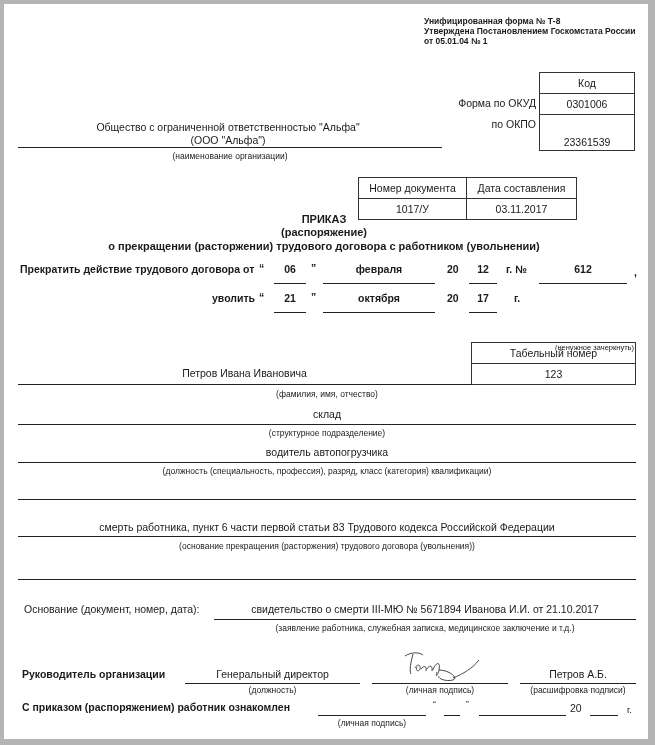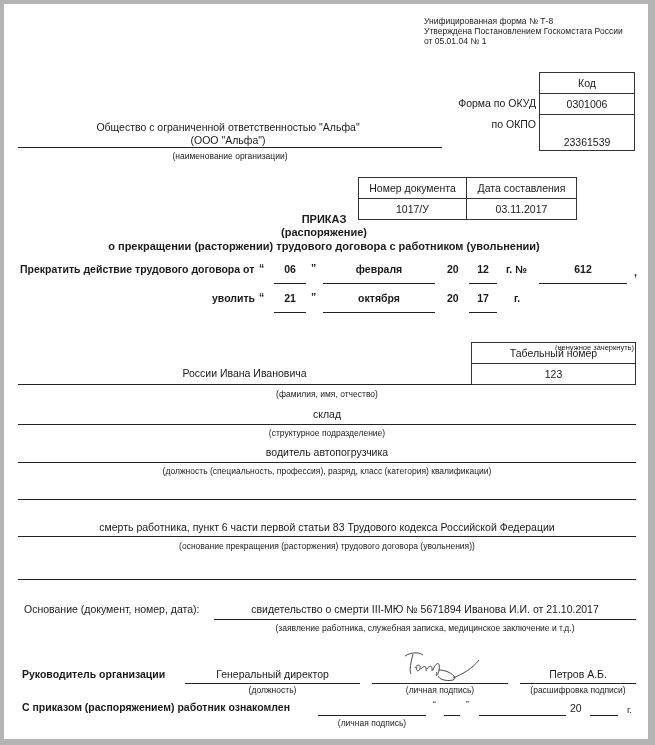--- a/index.html
+++ b/index.html
@@ -18,21 +18,21 @@
   .line { position: absolute; height: 0; border-top: 1.3px solid #222; }
   table.box { position: absolute; border-collapse: collapse; }
   table.box td { border: 1px solid #333; font-size: 10.5px; text-align: center; padding: 0; }
   .sig { position: absolute; }
 </style>
 </head>
 <body>
 
 <div class="page">
 
-  <div class="t" style="left:420px; top:12px; font-size:8.5px; line-height:10px;">
+  <div class="t" style="left:420px; top:12px; font-size:8.5px; line-height:10px;font-weight:bold;">
     <div>Унифицированная форма № Т-8</div>
     <div>Утверждена Постановлением Госкомстата России</div>
     <div>от 05.01.04 № 1</div>
   </div>
 
   <table class="box" style="left:535px; top:68px; width:96px;">
     <tbody>
         <tr style="height:21px;">
           <td>Код</td>
         </tr>
@@ -103,21 +103,21 @@
     <tbody>
         <tr style="height:21px;">
           <td>Табельный номер</td>
         </tr>
     <tr style="height:21px;">
           <td>123</td>
         </tr>
   </tbody>
     </table>
 
-  <div class="t norm c" style="left:14px; width:453px; top:363px;">России Ивана Ивановича</div>
+  <div class="t norm c" style="left:14px; width:453px; top:363px;">Петров Ивана Ивановича</div>
   <div class="line" style="left:14px; width:454px; top:380px;"></div>
   <div class="t small c" style="left:14px; width:618px; top:385px;">(фамилия, имя, отчество)</div>
 
   <div class="t norm c" style="left:14px; width:618px; top:404px;">склад</div>
   <div class="line" style="left:14px; width:618px; top:420px;"></div>
   <div class="t small c" style="left:14px; width:618px; top:424px;">(структурное подразделение)</div>
 
   <div class="t norm c" style="left:14px; width:618px; top:442px;">водитель автопогрузчика</div>
   <div class="line" style="left:14px; width:618px; top:458px;"></div>
   <div class="t small c" style="left:14px; width:618px; top:462px;">(должность (специальность, профессия), разряд, класс (категория) квалификации)</div>

